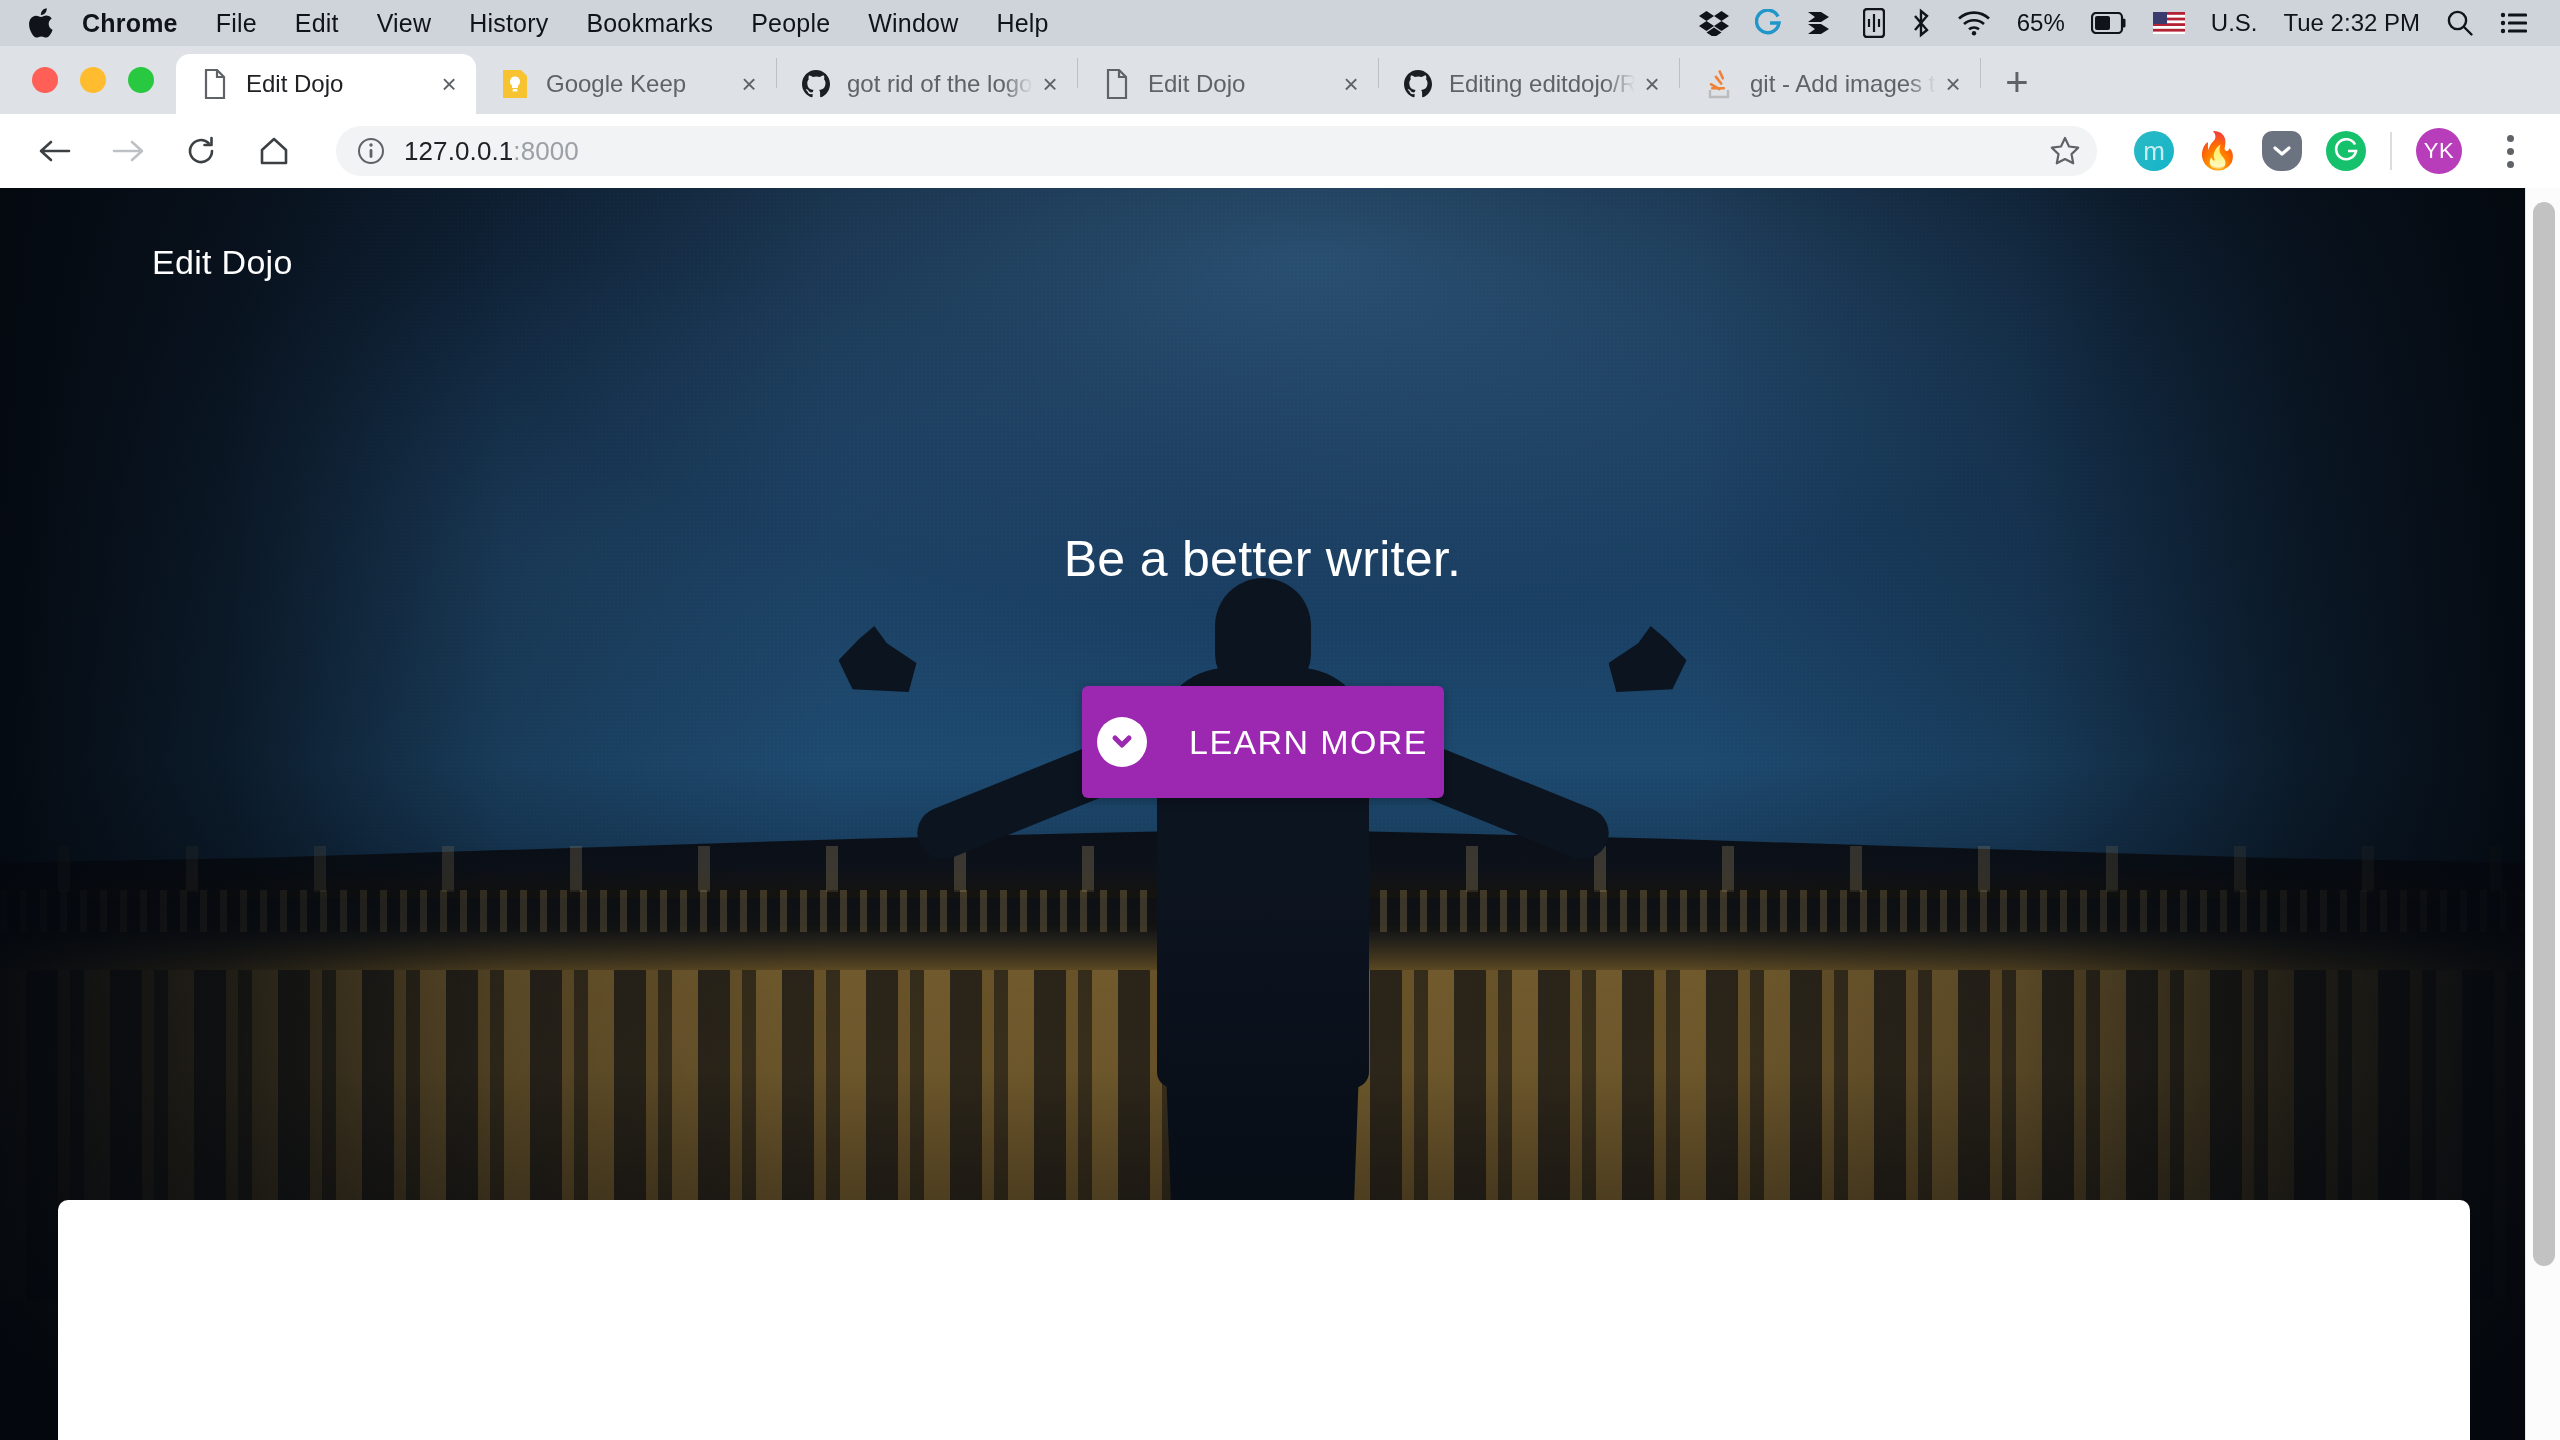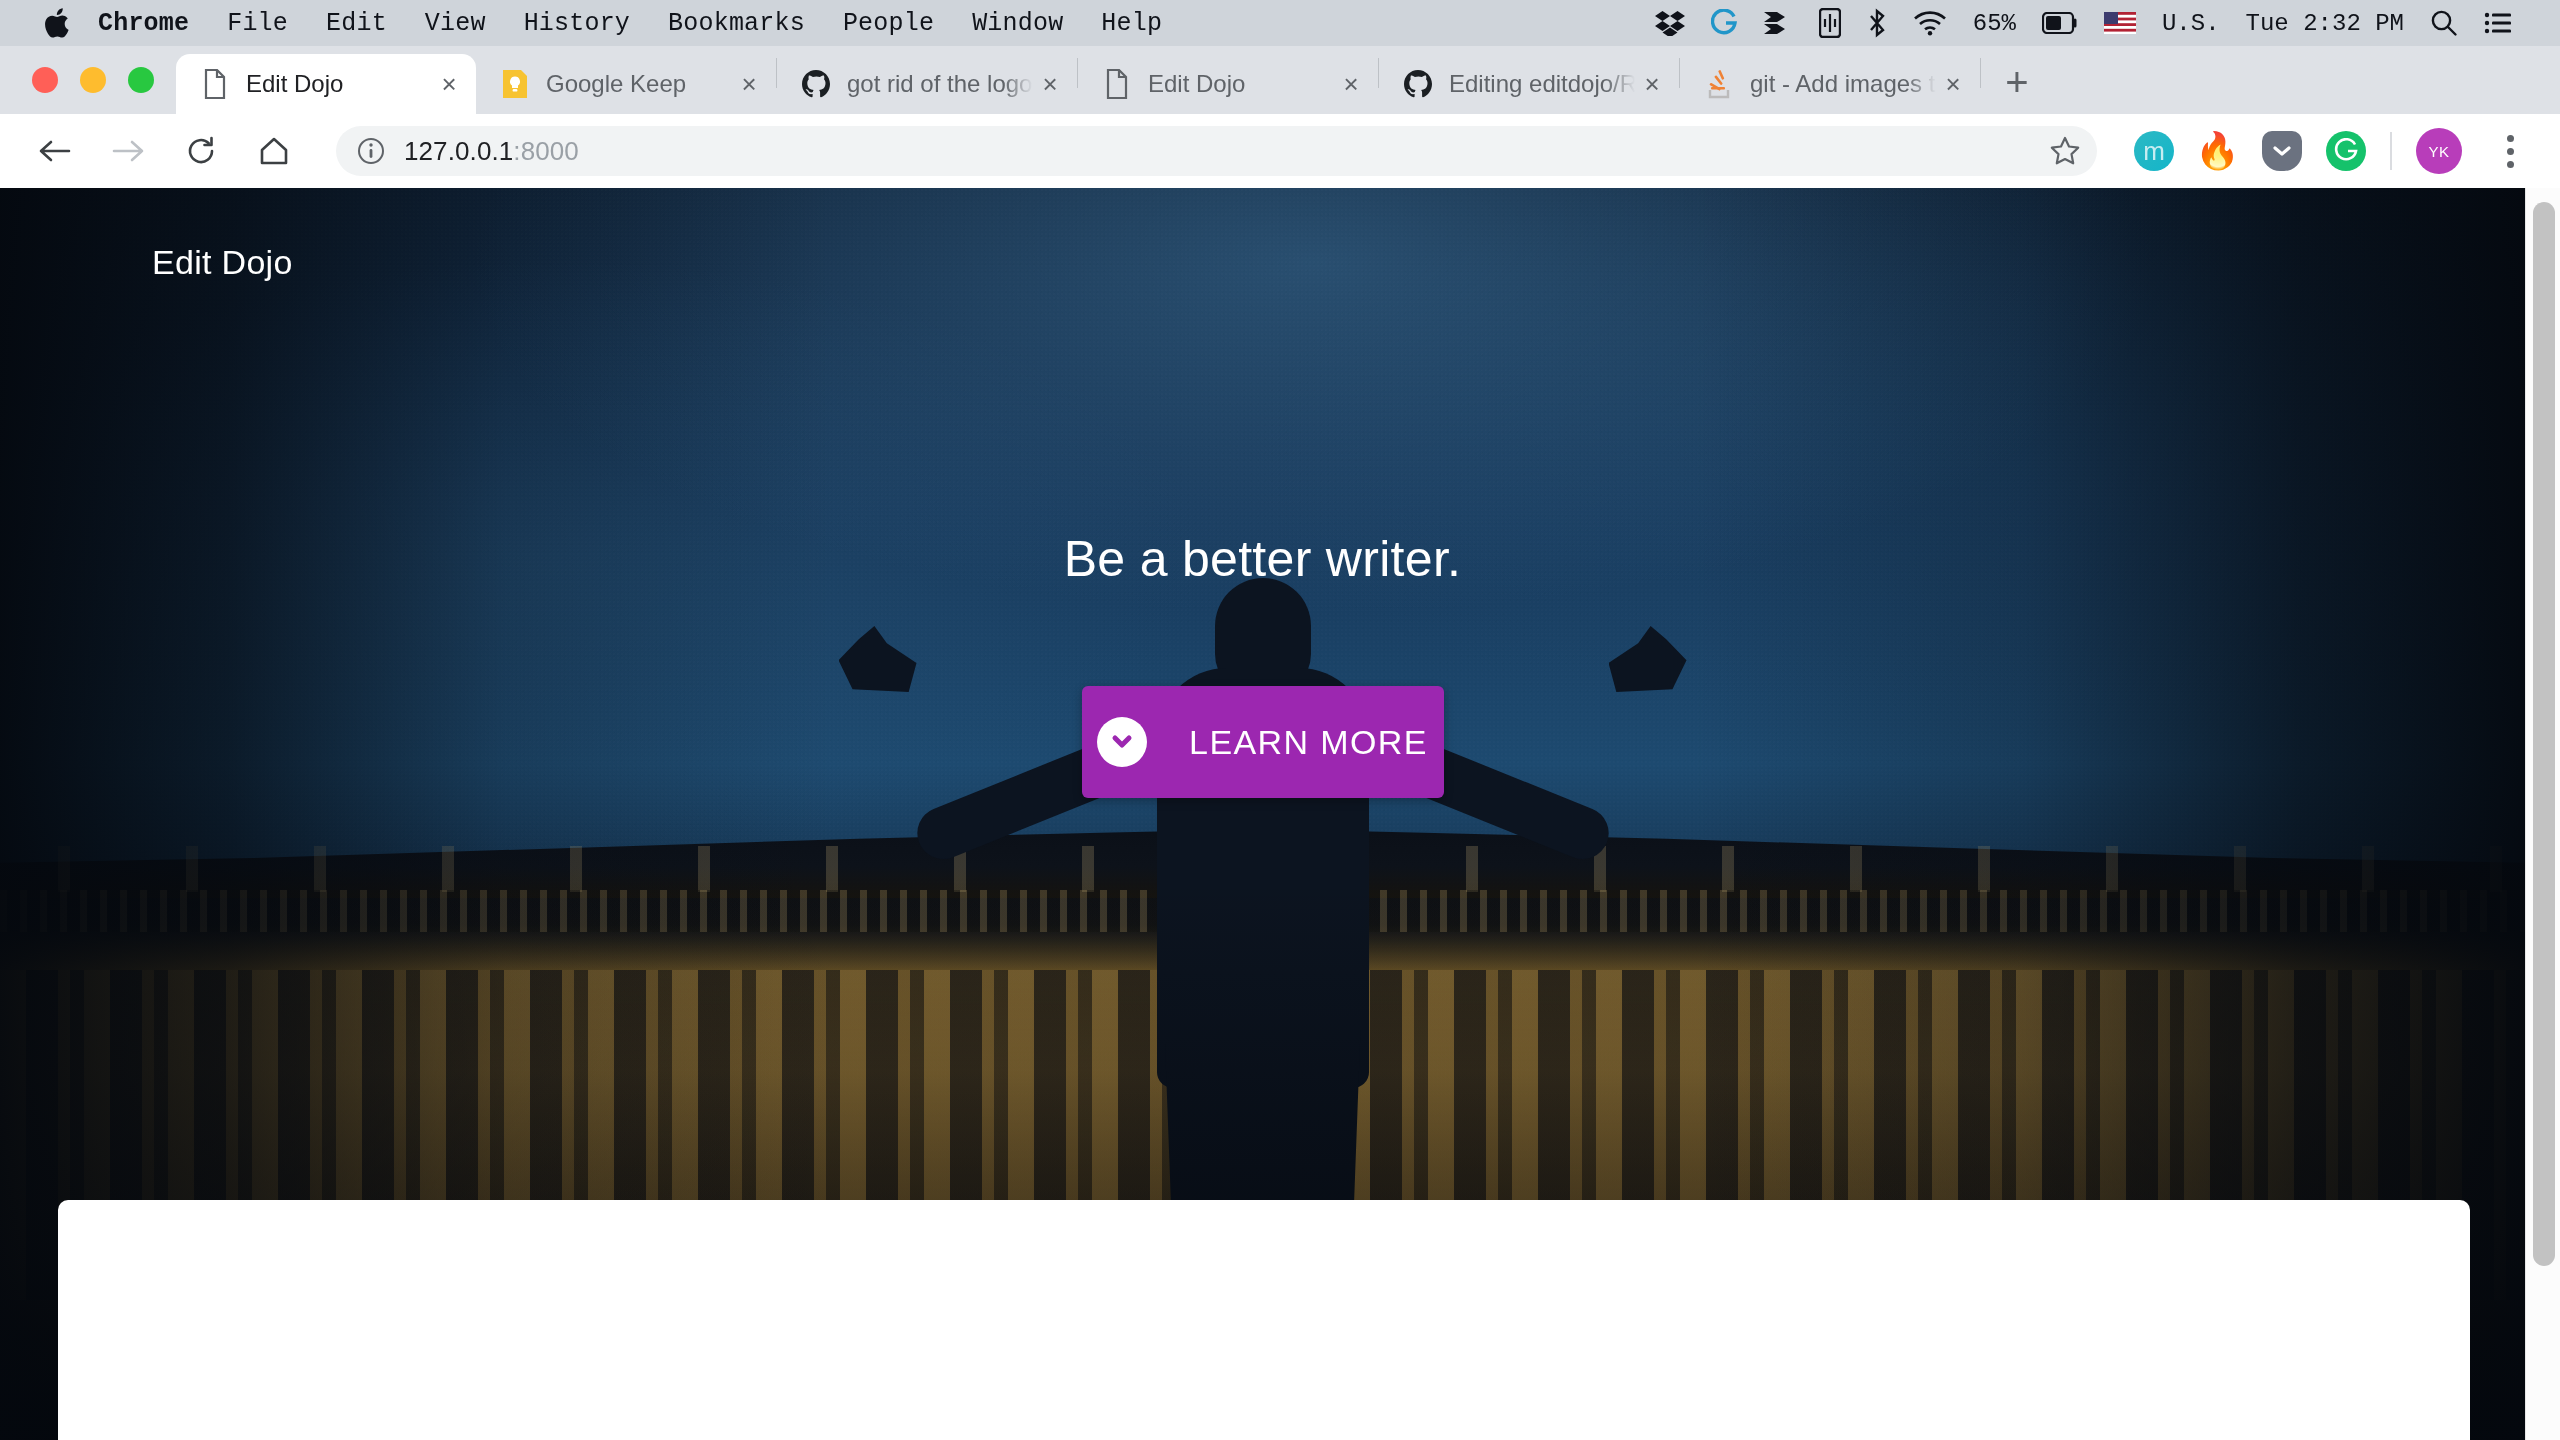--- a/index.html
+++ b/index.html
@@ -13,24 +13,23 @@
   }
 
   
   .menubar {
     position: absolute;
     top: 0; left: 0;
     width: 2560px; height: 46px;
     background: #cfd4da;
     display: flex;
     align-items: center;
-    padding: 0 22px;
+    padding: 0 6px;
     font-size: 25px;
     color: #10131a;
-    font-family: Liberation Mono, monospace;
   }
   .apple-logo {
     width: 26px; height: 30px;
     margin-right: 28px;
     margin-left: 22px;
     position: relative;
     display: inline-block;
   }
   .apple-logo svg { display: block; }
   .menubar-item {
@@ -197,21 +196,21 @@
   .ext-fire { background: transparent; font-size: 36px; }
   .ext-pocket { background: #6b7280; border-radius: 10px 10px 18px 18px; }
   .ext-gram { background: #15c26b; }
   .ext-divider { width: 2px; height: 38px; background: #dadce0; }
   .avatar-yk {
     width: 46px; height: 46px;
     border-radius: 50%;
     background: #b83dba;
     color: #fff;
     display: flex; align-items: center; justify-content: center;
-    font-size: 15px;
+    font-size: 22px;
     letter-spacing: 0.5px;
     flex: 0 0 46px;
   }
   .kebab {
     width: 48px; height: 48px;
     display: flex; flex-direction: column;
     align-items: center; justify-content: center;
     gap: 6px;
     flex: 0 0 48px;
   }

